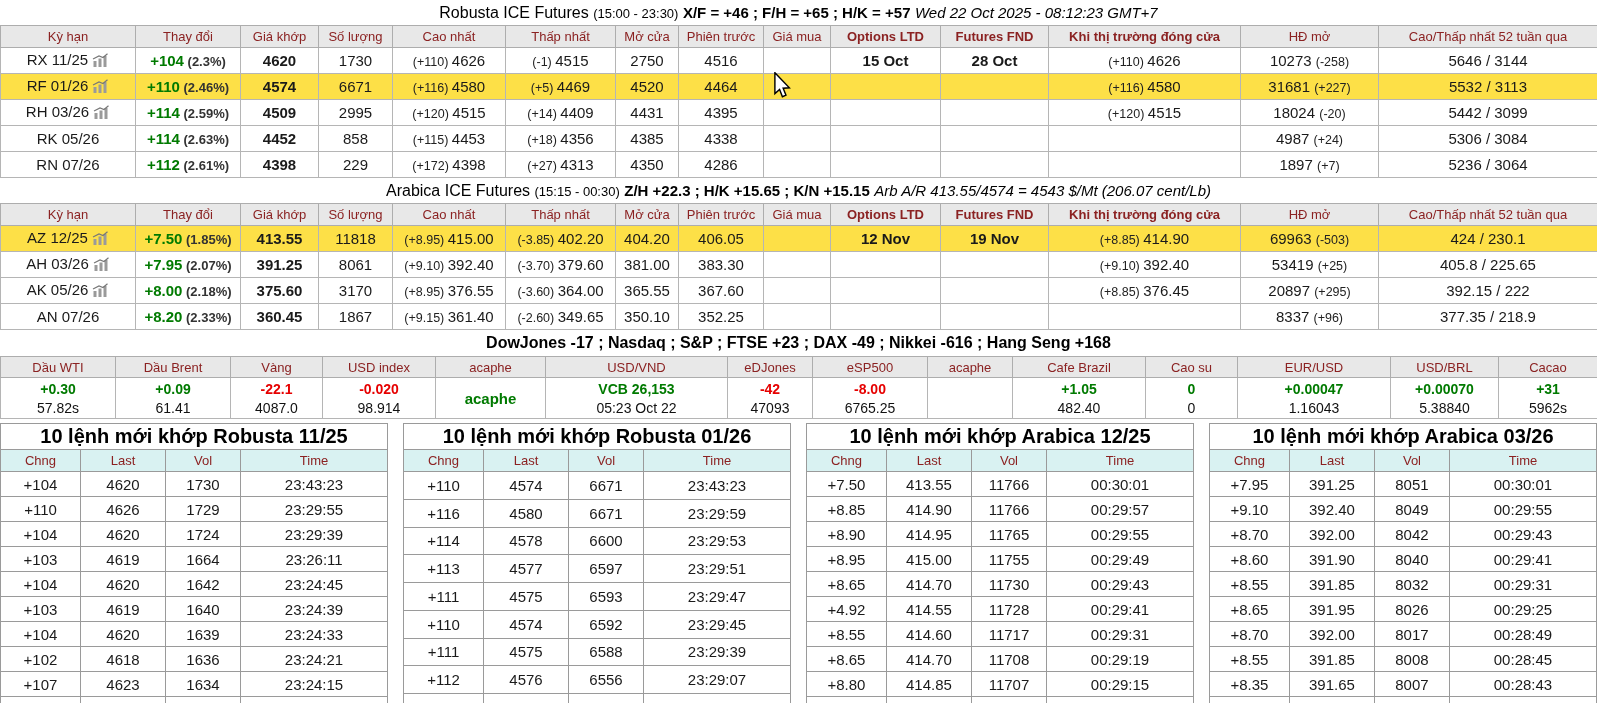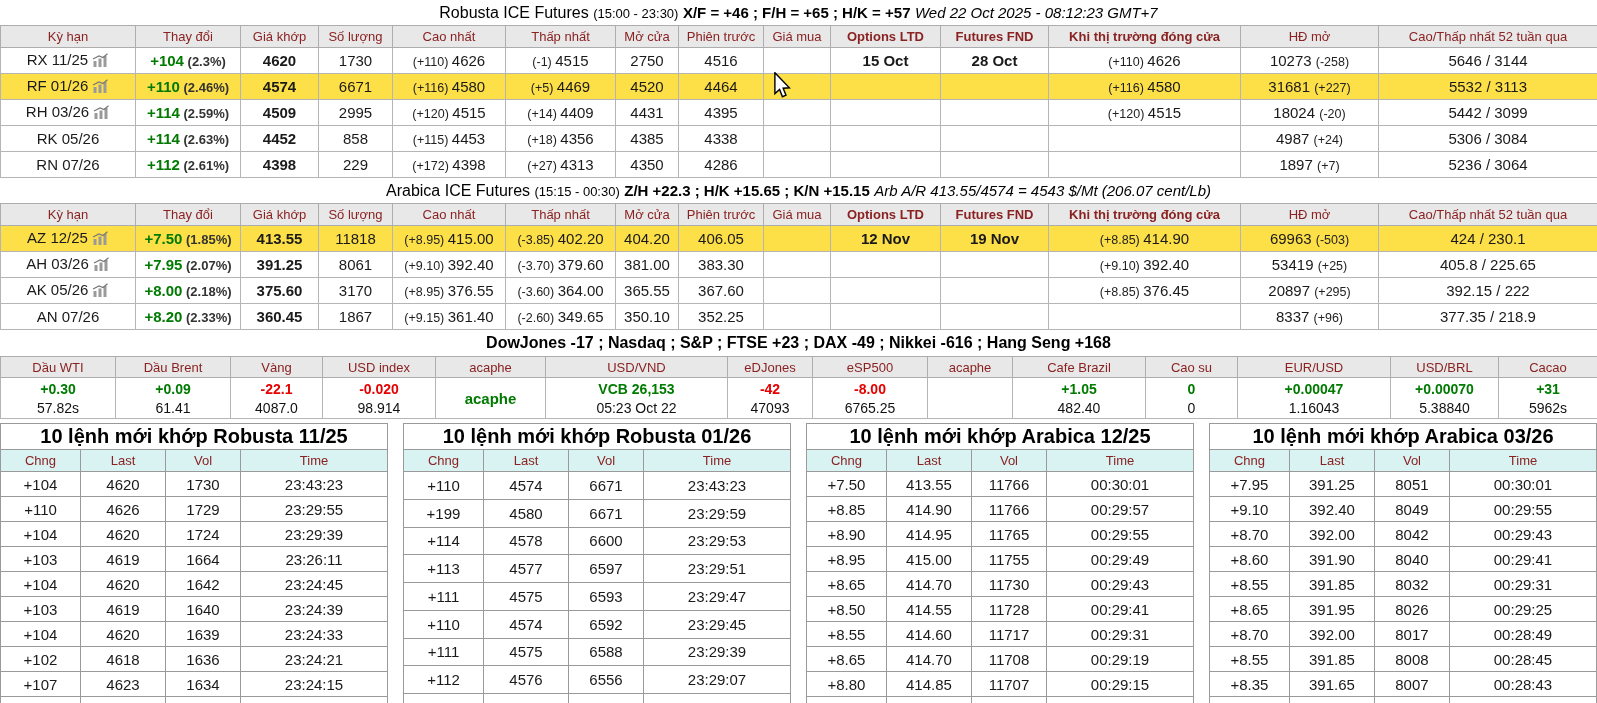--- a/index.html
+++ b/index.html
@@ -520,21 +520,21 @@
           </tr>
         </thead>
         <tbody>
           <tr>
             <td>+110</td>
             <td>4574</td>
             <td>6671</td>
             <td>23:43:23</td>
           </tr>
           <tr>
-            <td>+199</td>
+            <td>+116</td>
             <td>4580</td>
             <td>6671</td>
             <td>23:29:59</td>
           </tr>
           <tr>
             <td>+114</td>
             <td>4578</td>
             <td>6600</td>
             <td>23:29:53</td>
           </tr>
@@ -619,21 +619,21 @@
             <td>11755</td>
             <td>00:29:49</td>
           </tr>
           <tr>
             <td>+8.65</td>
             <td>414.70</td>
             <td>11730</td>
             <td>00:29:43</td>
           </tr>
           <tr>
-            <td>+8.50</td>
+            <td>+4.92</td>
             <td>414.55</td>
             <td>11728</td>
             <td>00:29:41</td>
           </tr>
           <tr>
             <td>+8.55</td>
             <td>414.60</td>
             <td>11717</td>
             <td>00:29:31</td>
           </tr>

